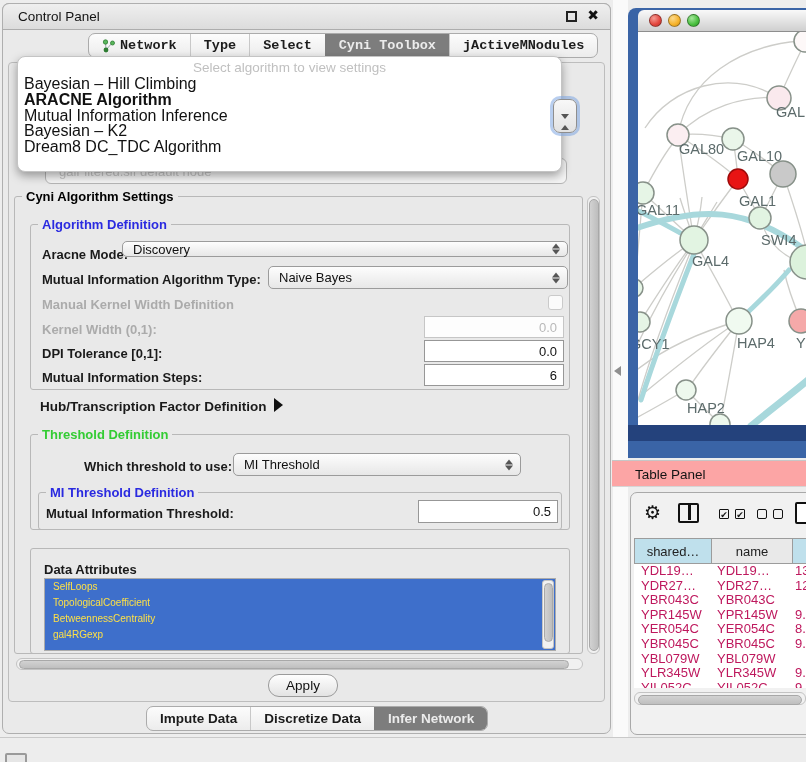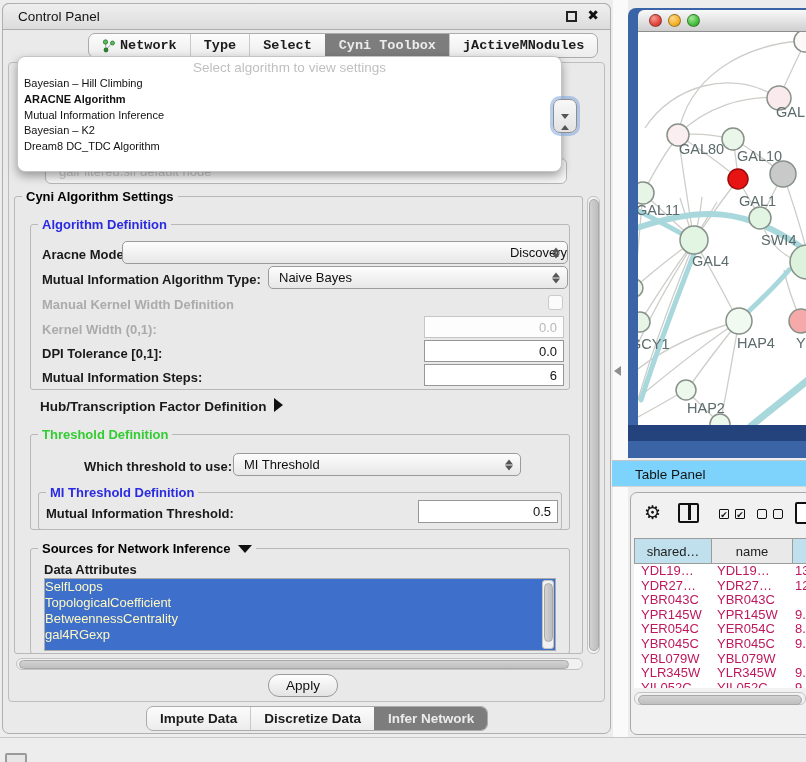--- a/index.html
+++ b/index.html
@@ -24,23 +24,23 @@
   .sb{background:#F1F1F1;border:1px solid #C3C3C3;border-radius:3px;}
   .thumb{position:absolute;background:linear-gradient(#D2D2D2,#BFBFBF);
          border:1px solid #A8A8A8;border-radius:6px;}
   .thumb.v{background:linear-gradient(90deg,#D2D2D2,#BDBDBD);}
   .tabbar{display:flex;border:1px solid #ABABAB;border-radius:7px;overflow:hidden;
           background:linear-gradient(#FCFCFC,#ECECEC);}
   .tab{padding:4px 13px;font-size:13.5px;font-weight:bold;color:#1C1C1C;display:flex;
        align-items:center;gap:5px;border-left:1px solid #C8C8C8;cursor:default;white-space:nowrap;}
   .tab:first-child{border-left:none;}
   .tab.sel{background:#7D7D7D;color:#ECECEC;border-left-color:#7D7D7D;text-align:center;}
-  .dd-item{font-size:11px;color:#111;padding:0 0 0 6px;height:15.8px;line-height:15.8px;white-space:nowrap;}
+  .dd-item{font-size:16px;color:#111;padding:0 0 0 6px;height:15.8px;line-height:15.8px;white-space:nowrap;}
   .dd-item.bold{font-weight:bold;}
-  .attr-item{font-size:13px;color:#fef9c3;background:#3E6FCB;height:16px;line-height:16px;}
+  .attr-item{font-size:10px;color:#fde047;background:#3E6FCB;height:16px;line-height:16px;padding-left:8px;}
   .light{width:13px;height:13px;border-radius:50%;border:1px solid rgba(0,0,0,.35);}
   .thead-cell{border-right:1px solid #9C9C9C;font-size:13px;color:#222;display:flex;
               align-items:center;justify-content:center;height:100%;overflow:hidden;}
   .trow{display:flex;height:14.6px;line-height:14.6px;font-size:13px;color:#be185d;}
   .tcell{overflow:hidden;white-space:nowrap;padding-left:7px;box-sizing:border-box;flex-shrink:0;}
 </style>
 </head>
 <body>
 
 <div id="root">
@@ -101,21 +101,21 @@
       </div>
   </div>
 
   <div class="abs fs" style="left:14px;top:196px;width:569px;height:458px;"></div>
   <span class="abs legend" style="left:22px;top:189px;">Cyni Algorithm Settings</span>
 
   <div class="abs fs" style="left:30px;top:224px;width:540px;height:166px;"></div>
   <span class="abs legend" style="left:38px;top:217px;color:#2A2AE0;">Algorithm Definition</span>
 
   <span class="abs lbl" style="left:42px;top:247px;">Aracne Mode:</span>
-  <div class="abs combo" style="left:122px;top:241px;width:446px;height:23px;justify-content:flex-end;">
+  <div class="abs combo" style="left:122px;top:241px;width:446px;height:16px;">
     <span>Discovery</span>
     <span class="arrows">
         <span class="tri-up"></span>
         <span class="tri-dn"></span>
       </span>
   </div>
 
   <span class="abs lbl" style="left:42px;top:272px;">Mutual Information Algorithm Type:</span>
   <div class="abs combo" style="left:268px;top:266px;width:300px;height:23px;">
     <span>Naive Bayes</span>
@@ -160,24 +160,20 @@
 
   <div class="abs fs" style="left:38px;top:492px;width:524px;height:38px;"></div>
   <span class="abs legend" style="left:46px;top:485px;color:#2A2AE0;">MI Threshold Definition</span>
 
   <span class="abs lbl" style="left:46px;top:506px;">Mutual Information Threshold:</span>
   <div class="abs field" style="left:418px;top:500px;width:140px;height:23px;">
     <span>0.5</span>
   </div>
 
   <div class="abs fs" style="left:30px;top:548px;width:540px;height:106px;"></div>
-  <span class="abs legend" style="left:38px;top:541px;">
-    <span>Sources for Network Inference</span>
-    <span style="display:inline-block;width:0;height:0;border-left:7px solid transparent;border-right:7px solid transparent;border-top:8px solid #111;margin-left:4px;"></span>
-  </span>
 
   <span class="abs lbl" style="left:44px;top:562px;">Data Attributes</span>
 
   <div class="abs" style="left:44px;top:578px;width:512px;height:73px;background:#FFF;border:1px solid #ABABAB;overflow:hidden;">
     <div id="attr-list">
         <div class="attr-item">SelfLoops</div>
         <div class="attr-item">TopologicalCoefficient</div>
         <div class="attr-item">BetweennessCentrality</div>
         <div class="attr-item">gal4RGexp</div>
       </div>
@@ -280,21 +276,21 @@
         <text x="739" y="206" fill="#5C6B6B" font-size="14.5" font-family="Liberation Sans, DejaVu Sans, sans-serif">GAL1</text>
         <text x="761" y="245" fill="#5C6B6B" font-size="14.5" font-family="Liberation Sans, DejaVu Sans, sans-serif">SWI4</text>
         <text x="692" y="266" fill="#5C6B6B" font-size="14.5" font-family="Liberation Sans, DejaVu Sans, sans-serif">GAL4</text>
         <text x="630" y="349" fill="#5C6B6B" font-size="14.5" font-family="Liberation Sans, DejaVu Sans, sans-serif">GCY1</text>
         <text x="737" y="348" fill="#5C6B6B" font-size="14.5" font-family="Liberation Sans, DejaVu Sans, sans-serif">HAP4</text>
         <text x="796" y="348" fill="#5C6B6B" font-size="14.5" font-family="Liberation Sans, DejaVu Sans, sans-serif">Y</text>
         <text x="687" y="413" fill="#5C6B6B" font-size="14.5" font-family="Liberation Sans, DejaVu Sans, sans-serif">HAP2</text>
       </svg>
   </div>
 
-  <div class="abs" style="left:612px;top:460px;width:194px;height:27px;background:#7dd3fc;border-top:1px solid #C6C6C6;border-bottom:1px solid #D5D5D5;">
+  <div class="abs" style="left:612px;top:460px;width:194px;height:27px;background:#fca5a5;border-top:1px solid #C6C6C6;border-bottom:1px solid #D5D5D5;">
     <span style="position:absolute;left:23px;top:6px;font-size:13.5px;color:#141414;">Table Panel</span>
   </div>
 
   <div class="abs" style="left:630px;top:492px;width:200px;height:243px;background:#F1F1F1;border:1px solid #A9A9A9;border-radius:7px;"></div>
 
   <span class="abs" style="left:644px;top:501px;font-size:19px;color:#111;">⚙</span>
   <span class="abs" style="left:678px;top:503px;width:21px;height:20px;border:2.5px solid #111;border-radius:2px;">
     <span style="position:absolute;left:8px;top:0;width:2.5px;height:15px;background:#111;"></span>
   </span>
   <span class="abs" style="left:719px;top:509px;width:10px;height:10px;border:1.5px solid #111;border-radius:1px;font-size:9px;line-height:10px;text-align:center;color:#111;">✔</span>

